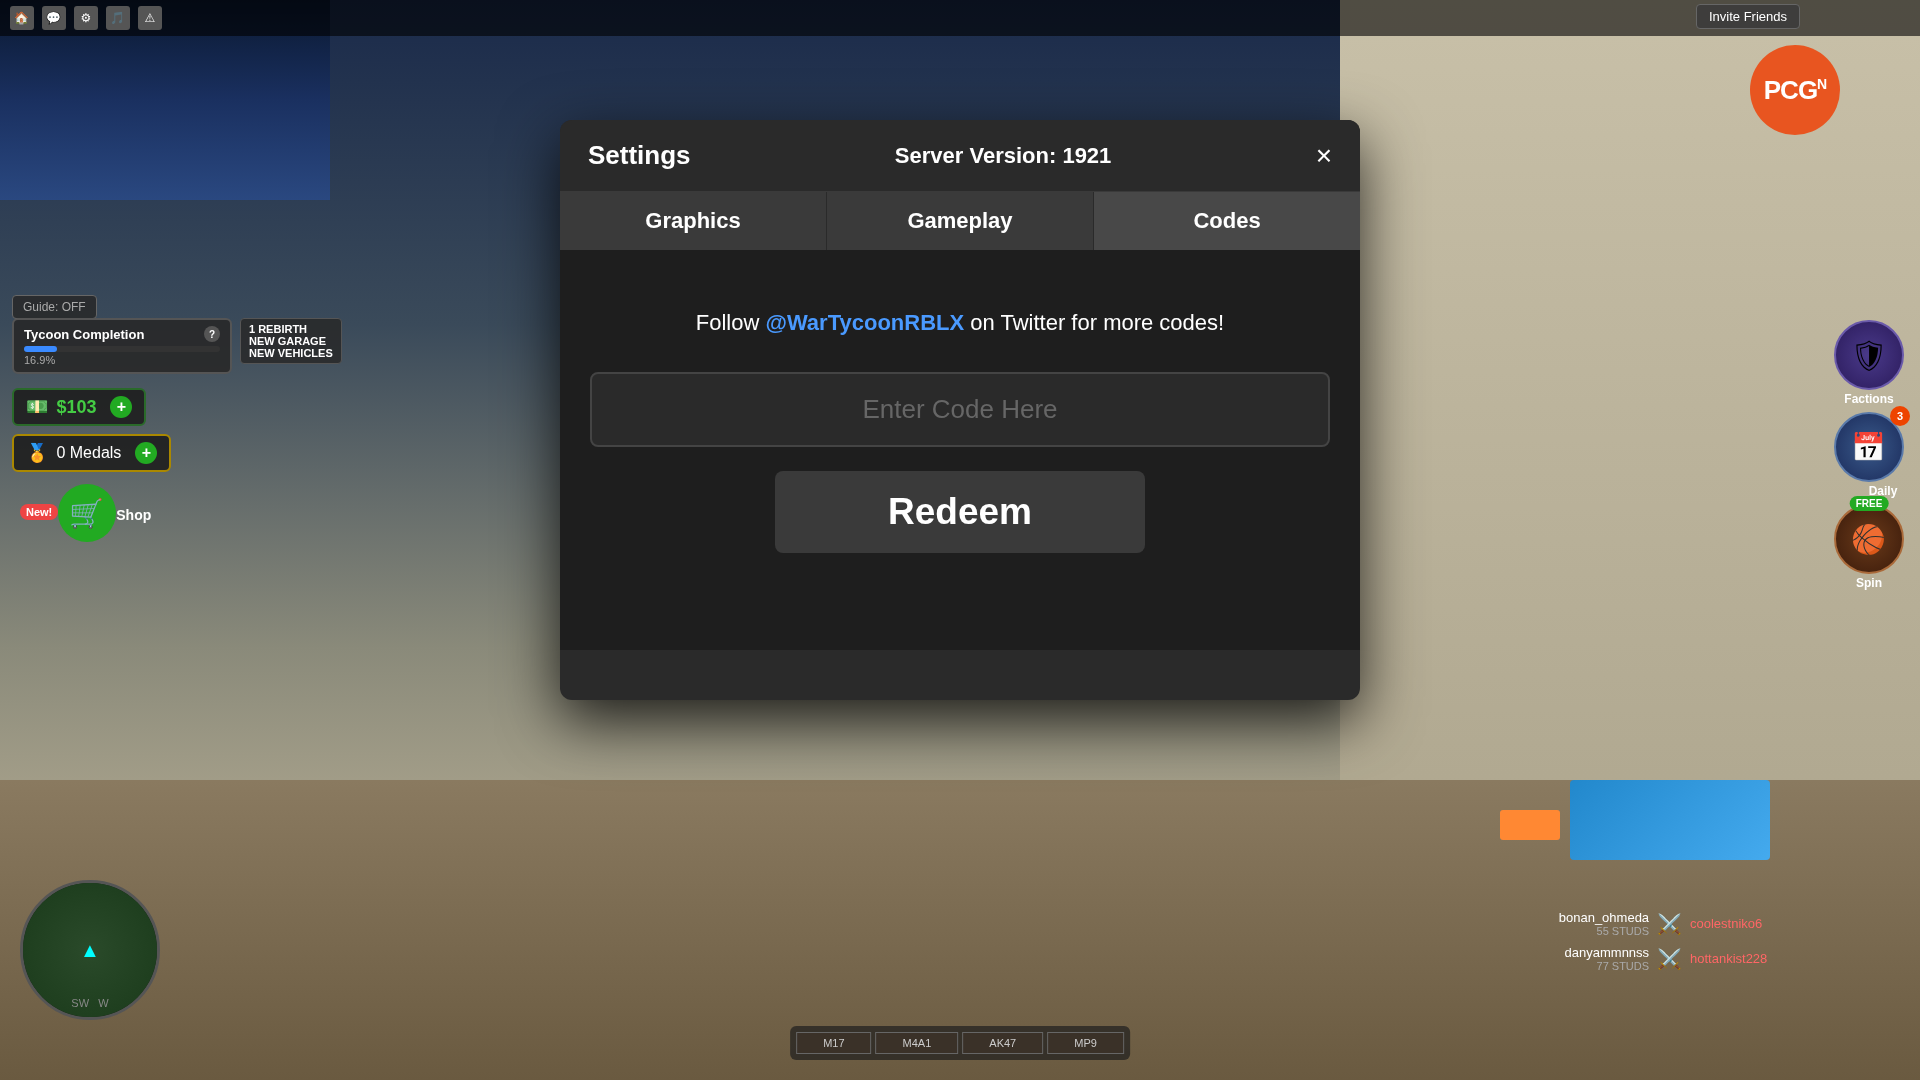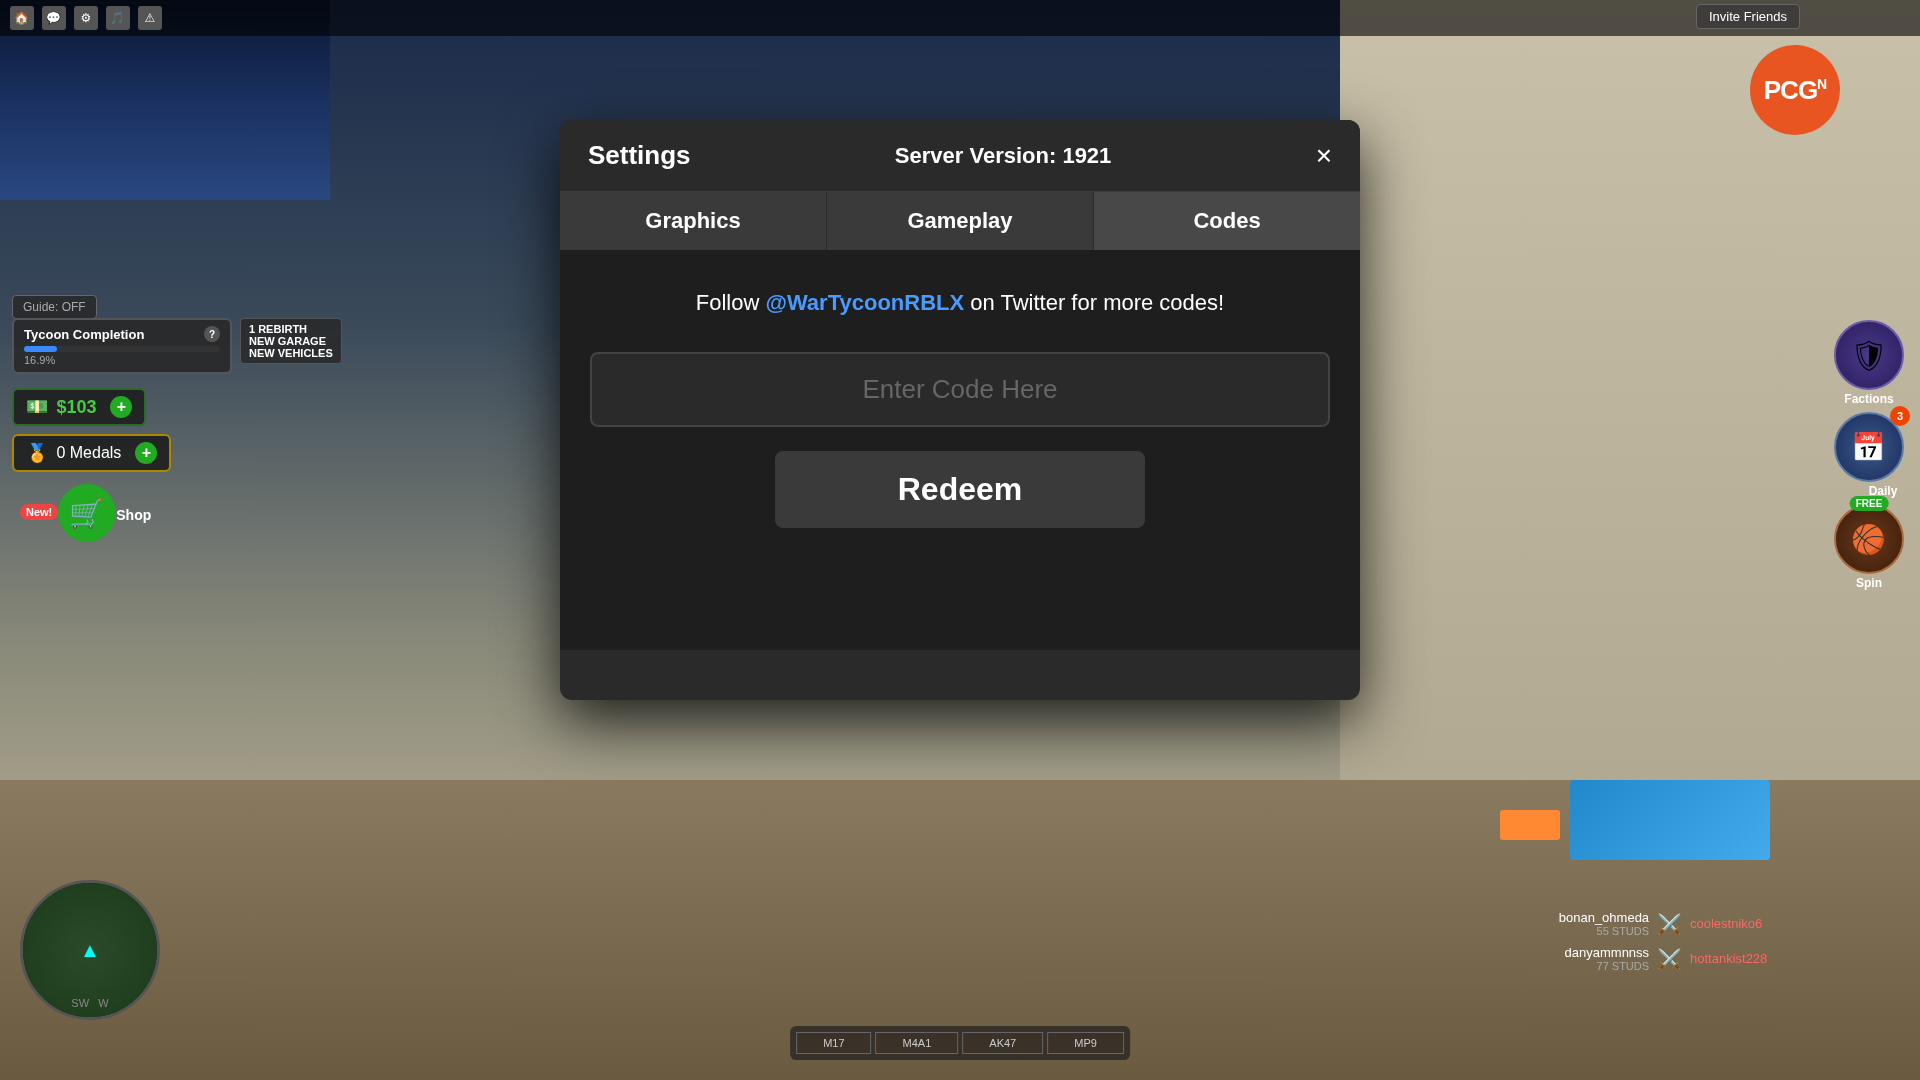--- a/index.html
+++ b/index.html
@@ -607,21 +607,21 @@
 
     .tab-btn.active {
       background: #484848;
     }
 
     .tab-btn:first-child {
       border-radius: 0;
     }
 
     .modal-body {
-      padding: 40px 30px;
+      padding: 60px 30px;
       background: #1e1e1e;
       min-height: 400px;
     }
 
     .twitter-text {
       text-align: center;
       font-size: 22px;
       color: white;
       margin-bottom: 36px;
       font-weight: 500;
@@ -651,21 +651,21 @@
 
     .redeem-btn {
       display: block;
       width: 50%;
       margin: 0 auto;
       background: #3a3a3a;
       color: white;
       border: none;
       border-radius: 8px;
       padding: 20px;
-      font-size: 32px;
+      font-size: 37px;
       font-weight: bold;
       cursor: pointer;
     }
 
     
     .blue-accent {
       position: absolute;
       bottom: 220px;
       right: 150px;
       width: 200px;

